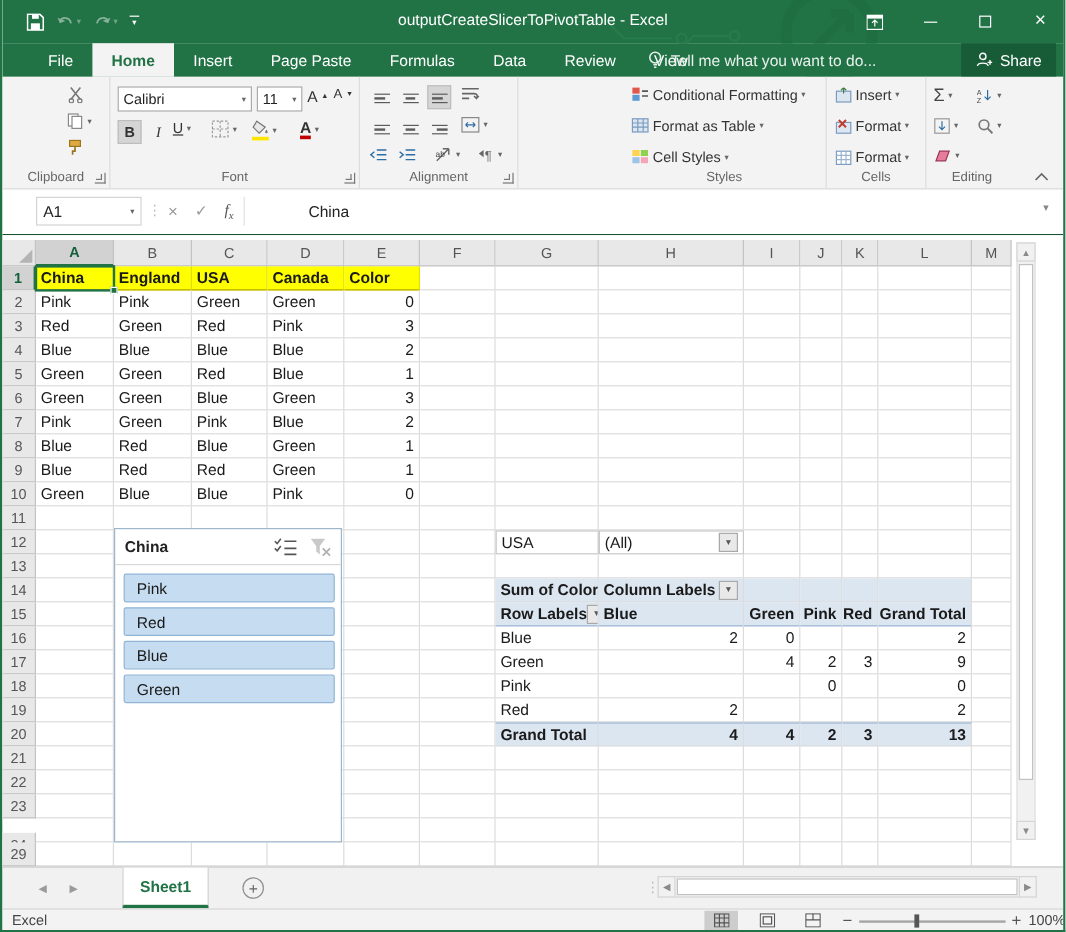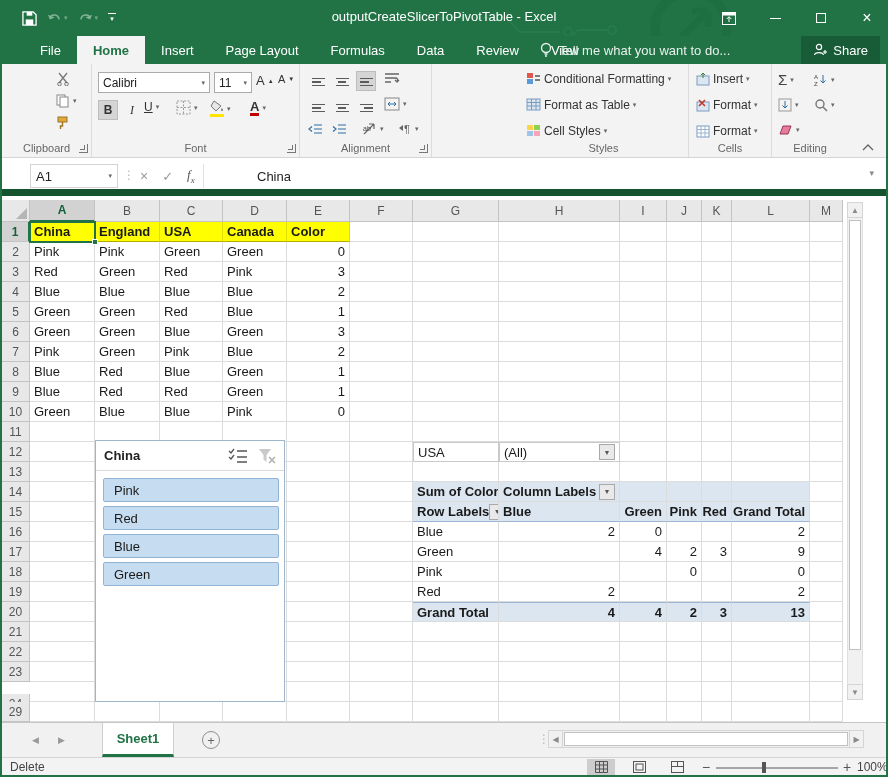--- a/index.html
+++ b/index.html
@@ -44,21 +44,21 @@
   .lines3 { display:inline-block; width:13px; }
   .lines3 span { display:block; height:1.5px; background:#5c5c5c; margin-top:2px; }
   .alL span:nth-child(2){width:9px;} .alL span:nth-child(3){width:13px;} .alL span:nth-child(1){width:13px;}
   .alC span { margin-left:auto; margin-right:auto; } .alC span:nth-child(2){width:8px;}
   .alR span { margin-left:auto; } .alR span:nth-child(2){width:9px;}
   .ulred { border-bottom:3px solid #c00000; line-height:1; }
   .ulyel { border-bottom:3px solid #ffe600; line-height:1; }
   .bigbtn { position:absolute; width:46px; height:76px; top:5px; display:flex; flex-direction:column; align-items:center; justify-content:flex-start; gap:2px; }
 
   
-  #fbar { position:absolute; left:0; top:158px; width:100%; height:38px; background:#fff; border-bottom:7px solid #14532d; }
+  #fbar { position:absolute; left:0; top:158px; width:100%; height:38px; background:#fff; border-bottom:1px solid #14532d; }
   #namebox { position:absolute; left:28px; top:6px; width:88px; height:24px; border:1px solid #d4d4d4; display:flex; align-items:center; justify-content:space-between; padding:0 5px; font-size:13px; color:#222; }
   #fxbtns { position:absolute; left:130px; top:6px; height:24px; display:flex; align-items:center; gap:14px; color:#9a9a9a; padding:0 8px; border-right:1px solid #e0e0e0; }
   #fvalue { position:absolute; left:255px; top:6px; right:40px; height:24px; display:flex; align-items:center; font-size:13px; color:#222; }
   #fexpand { position:absolute; right:12px; top:10px; color:#888; font-size:9px; }
   .dots3 { color:#bbb; font-size:12px; letter-spacing:0; }
 
   
   #sheet { position:absolute; left:0; top:196px; width:100%; height:526px; background:#fff; }
   .colhead, .rowhead { background:#e8e8e8; color:#555; font-size:12px; display:flex; align-items:center; justify-content:center; border-right:1px solid #c3c3c3; border-bottom:1px solid #c3c3c3; }
   .hd-sel { background:#d2d2d2; color:#13613a; font-weight:bold; }
@@ -145,21 +145,21 @@
         </span>
       <span class="wbtn" style="font-size:16px;">×</span>
     </div>
   </div>
 
   <div id="tabrow">
     <div id="tabs">
         <div class="rtab">File</div>
         <div class="rtab active">Home</div>
         <div class="rtab">Insert</div>
-        <div class="rtab">Page Layout</div>
+        <div class="rtab">Page Paste</div>
         <div class="rtab">Formulas</div>
         <div class="rtab">Data</div>
         <div class="rtab">Review</div>
         <div class="rtab">View</div>
       </div>
     <div id="tellme">
       <svg width="12" height="16" viewBox="0 0 12 16">
           <circle cx="6" cy="6" r="4.5" fill="none" stroke="#e8f1ec" stroke-width="1.3"></circle>
           <path d="M4.5 12 h3 M5 14 h2" stroke="#e8f1ec" stroke-width="1.3"></path>
         </svg>
@@ -1018,21 +1018,21 @@
     <div id="addsheet">+</div>
     <span class="abs dots3" style="left:536px;top:9px;">⋮</span>
     <div class="abs" style="left:546px;top:7px;width:316px;height:18px;background:#f1f1f1;border:1px solid #d5d5d5;">
       <div class="sb-btn abs" style="left:-1px;top:-1px;width:15px;height:18px;">◀</div>
       <div class="sb-thumb abs" style="left:15px;top:1px;width:284px;height:14px;"></div>
       <div class="sb-btn abs" style="right:-1px;top:-1px;width:15px;height:18px;">▶</div>
     </div>
   </div>
 
   <div id="statusbar">
-    <span class="abs" style="left:8px;top:2px;">Delete</span>
+    <span class="abs" style="left:8px;top:2px;">Excel</span>
     <div class="viewbtn active" style="left:585px;">
       <svg width="13" height="12" viewBox="0 0 13 12">
           <path d="M0.5 0.5 h12 v11 h-12 z M0.5 4 h12 M0.5 8 h12 M4.5 0.5 v11 M8.5 0.5 v11" stroke="#555" fill="none"></path>
         </svg>
     </div>
     <div class="viewbtn" style="left:623px;">
       <svg width="13" height="12" viewBox="0 0 13 12">
           <rect x="0.5" y="0.5" width="12" height="11" fill="none" stroke="#555"></rect>
           <rect x="3" y="3" width="7" height="6" fill="none" stroke="#555"></rect>
         </svg>

